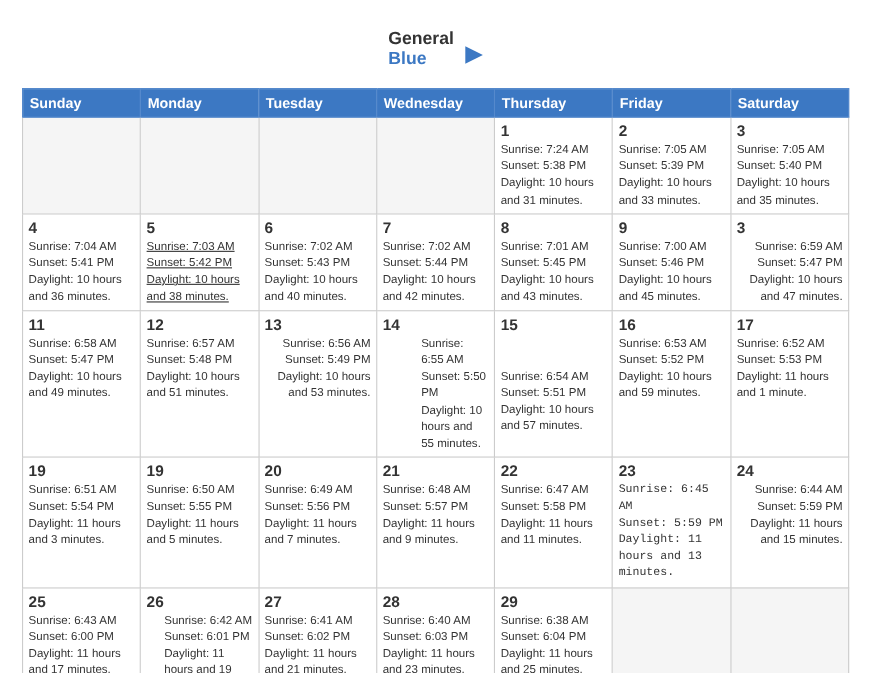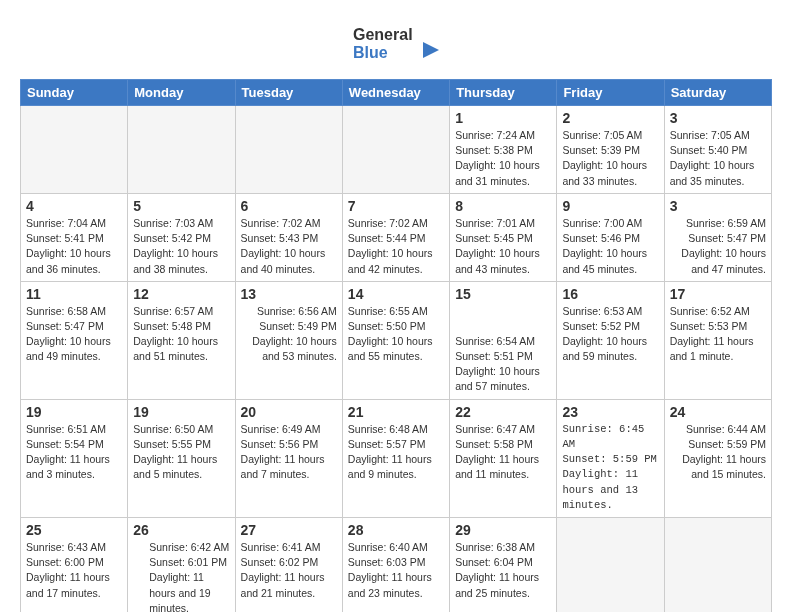--- a/index.html
+++ b/index.html
@@ -111,21 +111,21 @@
       </tr>
       <tr class="week-row">
         <td>
           <span class="day-num">4</span>
           <div class="day-info" style="white-space: pre-line;">Sunrise: 7:04 AM
 Sunset: 5:41 PM
 Daylight: 10 hours and 36 minutes.</div>
         </td>
         <td>
           <span class="day-num">5</span>
-          <div class="day-info" style="white-space: pre-line;">Sunrise: 7:03 AM
+          <div class="day-info" style="white-space: pre-line; text-decoration: underline;">Sunrise: 7:03 AM
 Sunset: 5:42 PM
 Daylight: 10 hours and 38 minutes.</div>
         </td>
         <td>
           <span class="day-num">6</span>
           <div class="day-info" style="white-space: pre-line;">Sunrise: 7:02 AM
 Sunset: 5:43 PM
 Daylight: 10 hours and 40 minutes.</div>
         </td>
         <td>
@@ -167,21 +167,21 @@
 Daylight: 10 hours and 51 minutes.</div>
         </td>
         <td>
           <span class="day-num">13</span>
           <div class="day-info" style="white-space: pre-line; text-align: right;">Sunrise: 6:56 AM
 Sunset: 5:49 PM
 Daylight: 10 hours and 53 minutes.</div>
         </td>
         <td>
           <span class="day-num">14</span>
-          <div class="day-info" style="white-space: pre-line;">Sunrise: 6:55 AM
+          <div class="day-info" style="white-space: pre-line; margin-left: 35px;">Sunrise: 6:55 AM
 Sunset: 5:50 PM
 Daylight: 10 hours and 55 minutes.</div>
         </td>
         <td>
           <span class="day-num">15</span>
           <div class="day-info" style="white-space: pre-line; margin-top: 32px;">Sunrise: 6:54 AM
 Sunset: 5:51 PM
 Daylight: 10 hours and 57 minutes.</div>
         </td>
         <td>

